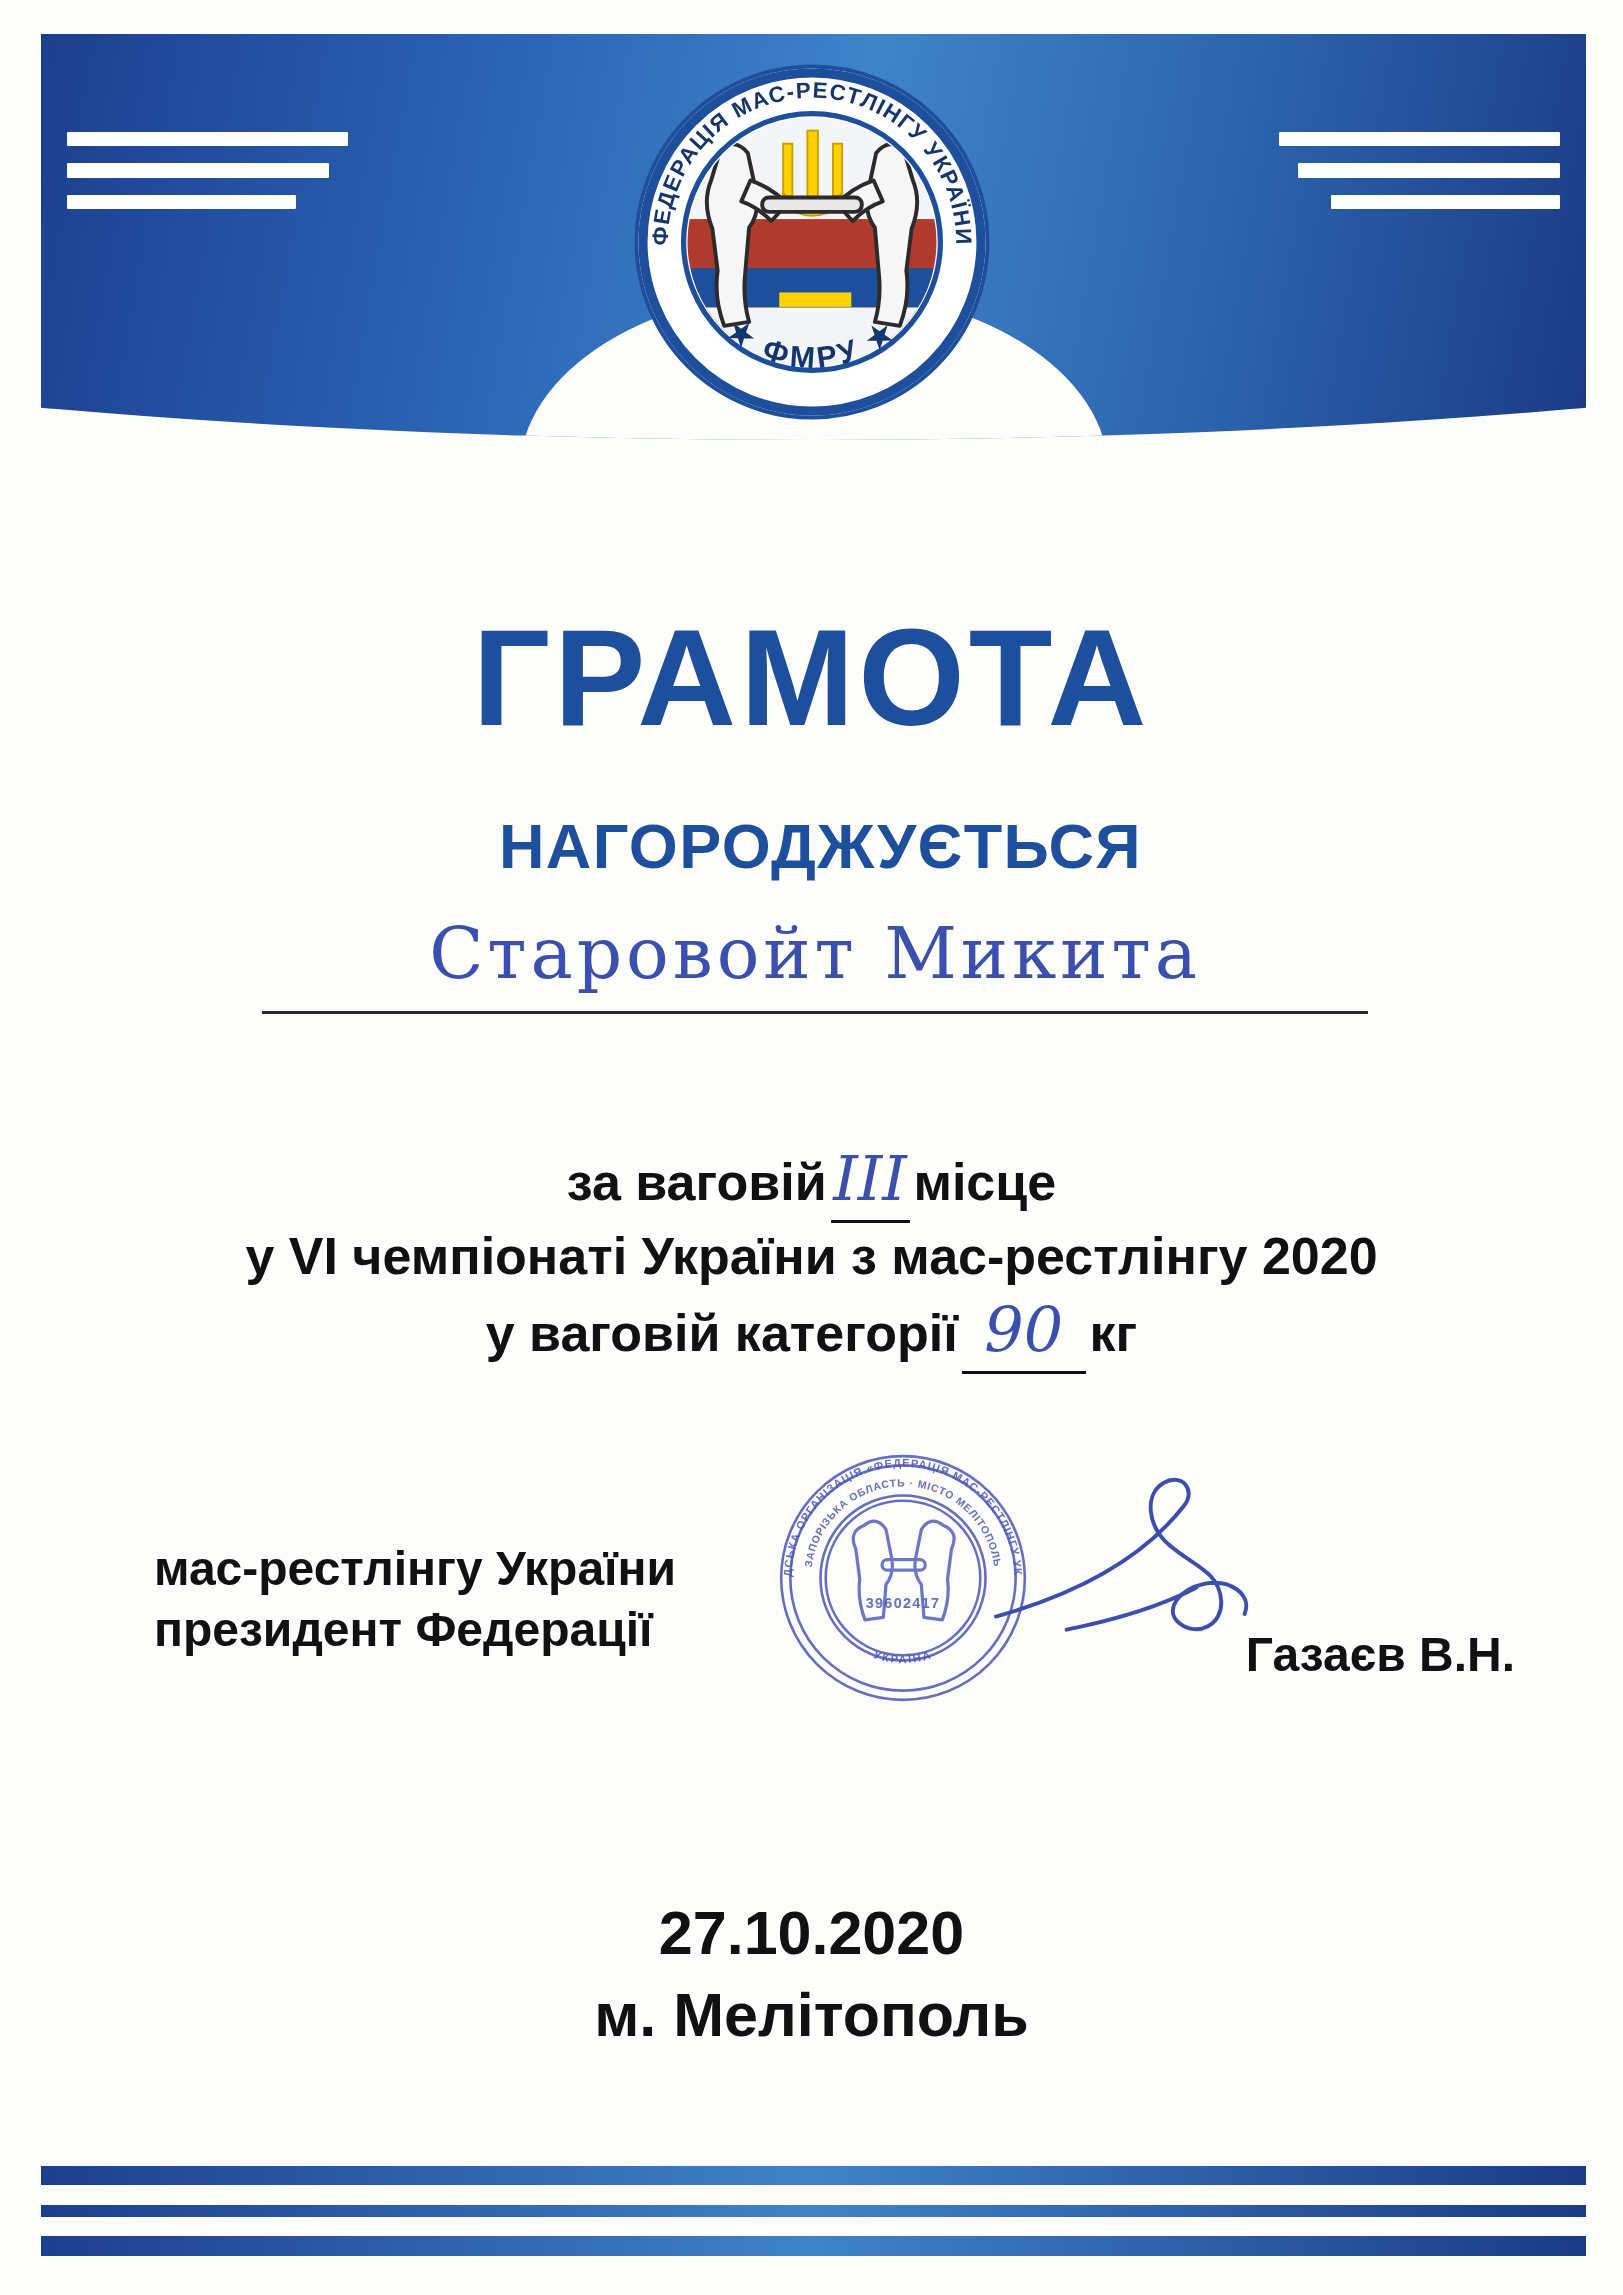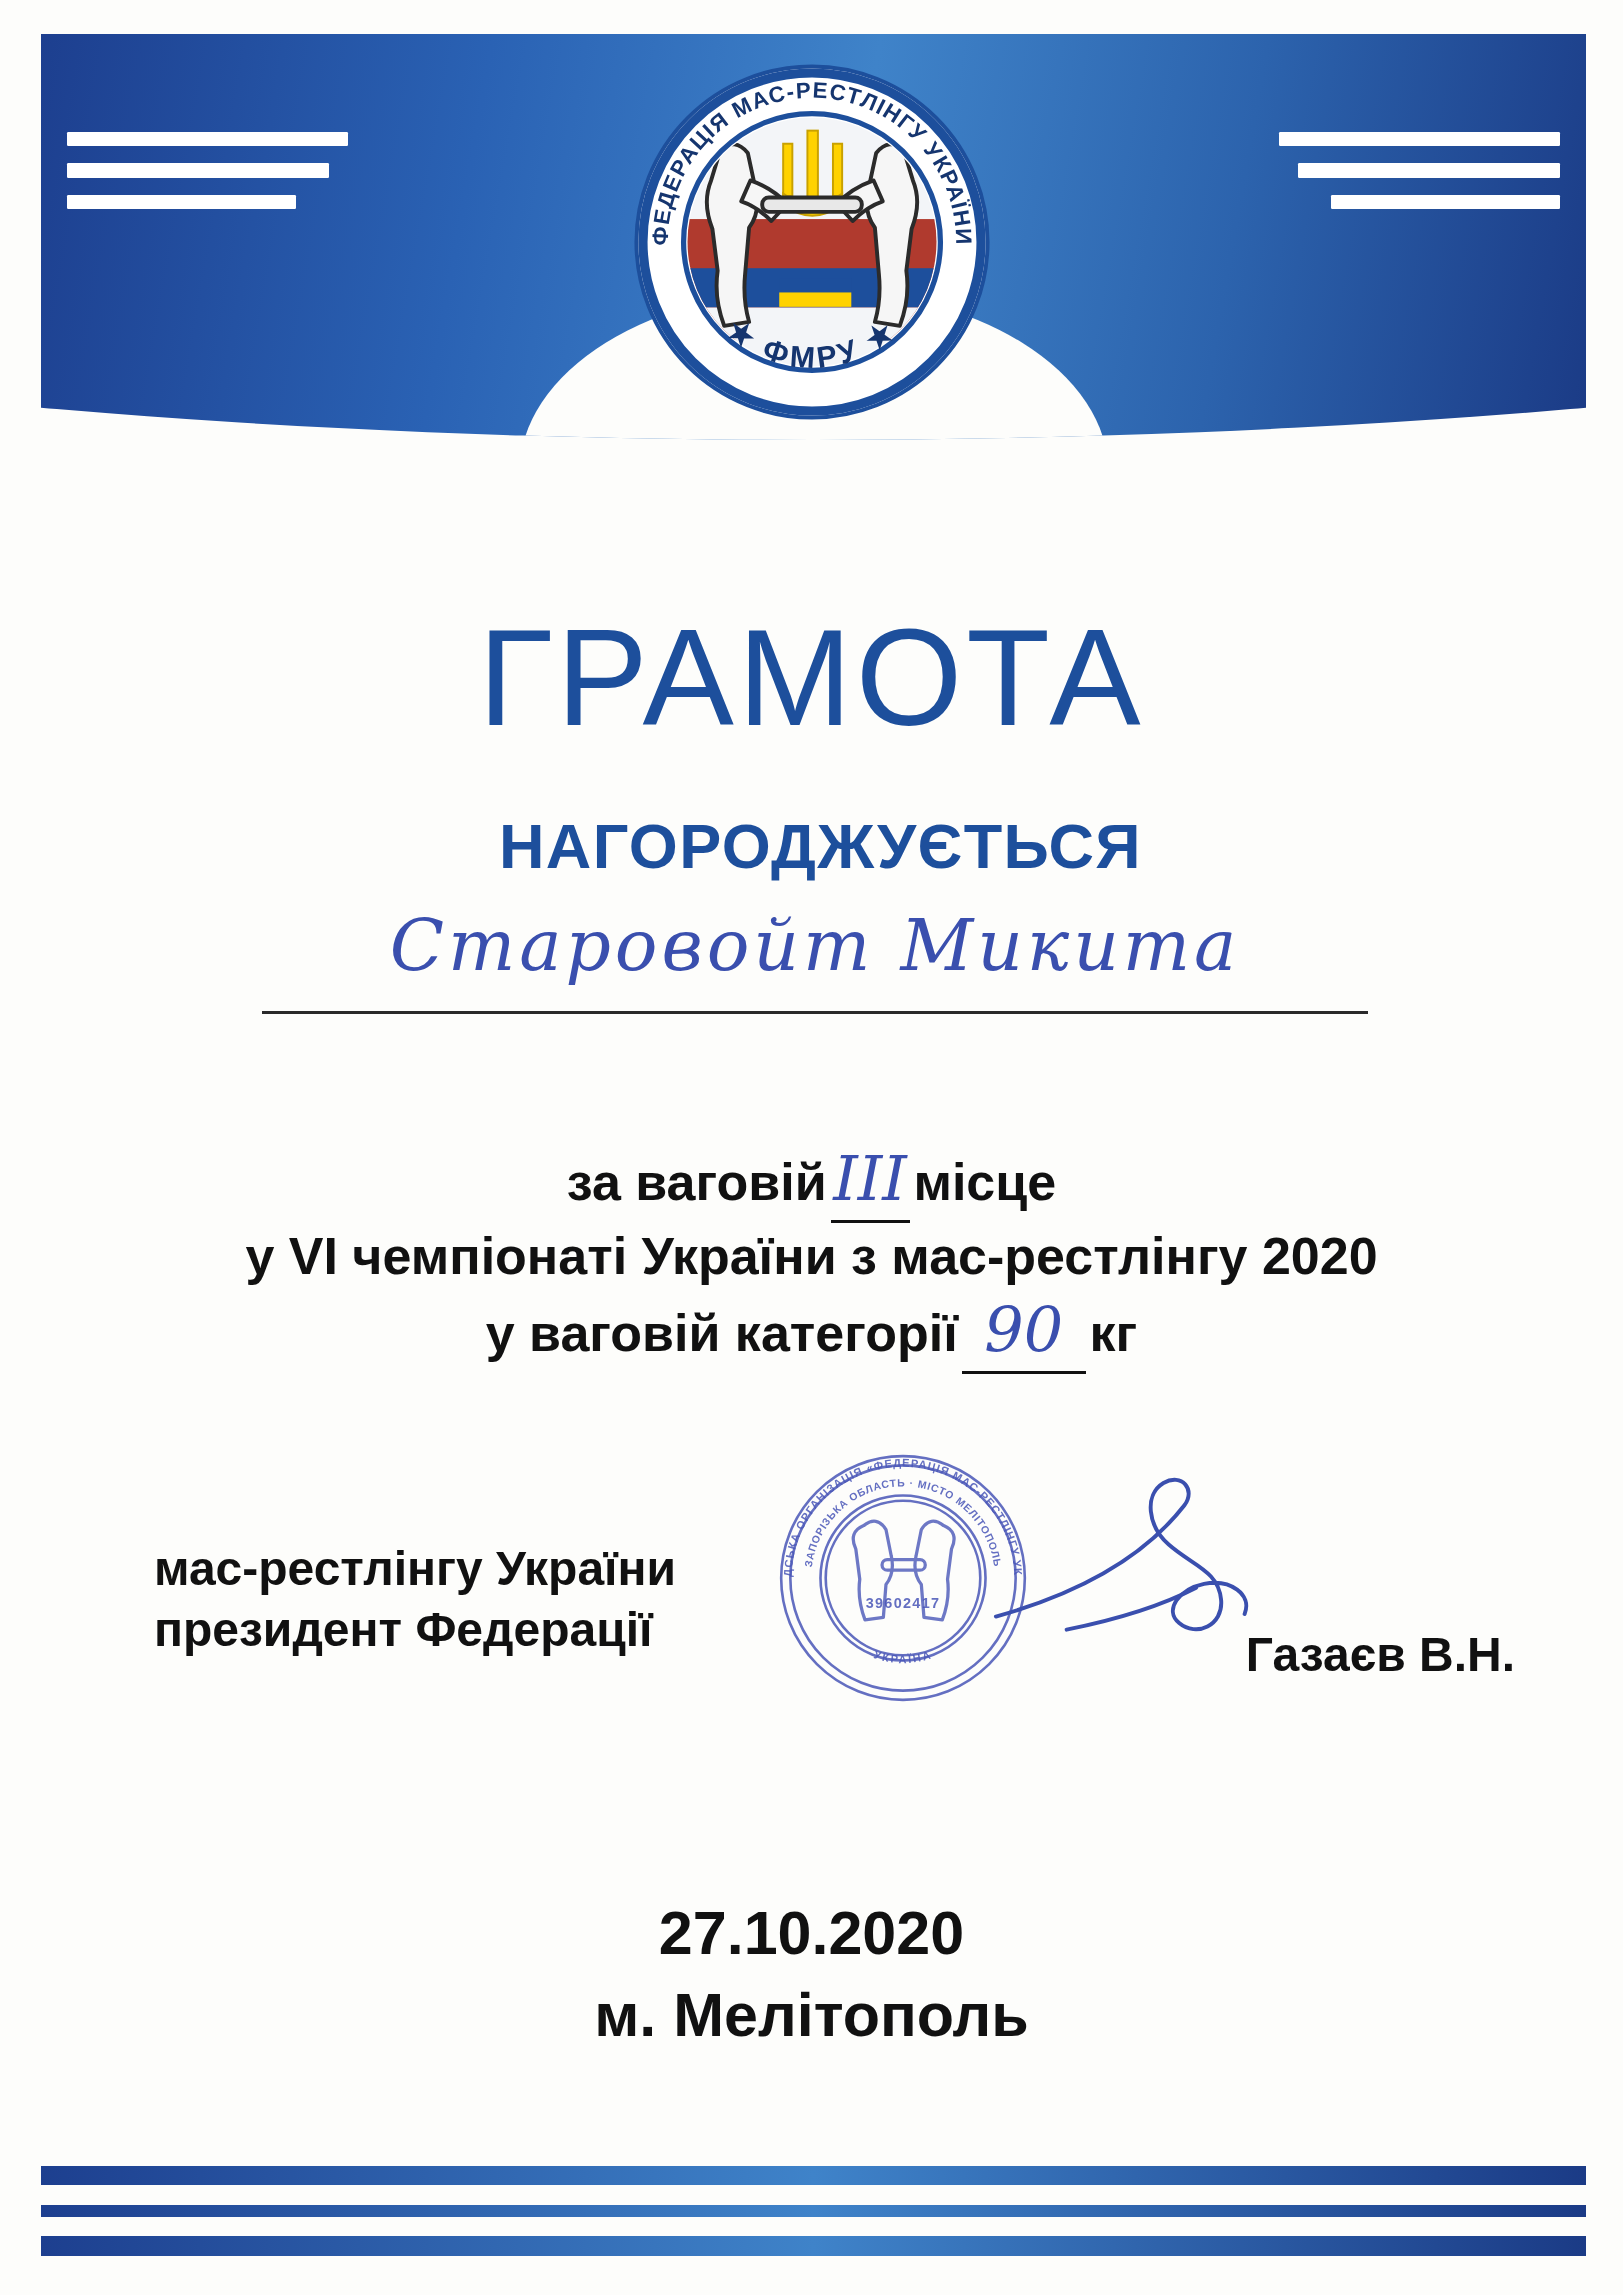--- a/index.html
+++ b/index.html
@@ -82,21 +82,21 @@
   }
 
   
   .title {
     position: absolute;
     top: 609px;
     left: 0;
     width: 100%;
     text-align: center;
     font-size: 137px;
-    font-weight: normal;
+    font-weight: bold;
     letter-spacing: 3.9px;
     color: #1d4f9c;
     line-height: 1;
   }
   .subtitle {
     position: absolute;
     top: 815px;
     left: 0;
     width: 100%;
     text-align: center;
@@ -112,26 +112,25 @@
   .name-zone {
     position: absolute;
     top: 900px;
     left: 262px;
     width: 1106px;
     height: 118px;
   }
   .name-hand {
     position: absolute;
     left: 0;
-    top: 4px;
+    top: 12px;
     width: 100%;
     text-align: center;
     font-family: "DejaVu Serif", serif;
     font-size: 71px;
-    font-style: italic;
     color: #3a4fae;
     letter-spacing: 3.9px;
     white-space: nowrap;
   }
   .name-rule {
     position: absolute;
     left: 0;
     bottom: 3.9px;
     width: 100%;
     height: 3.3px;

